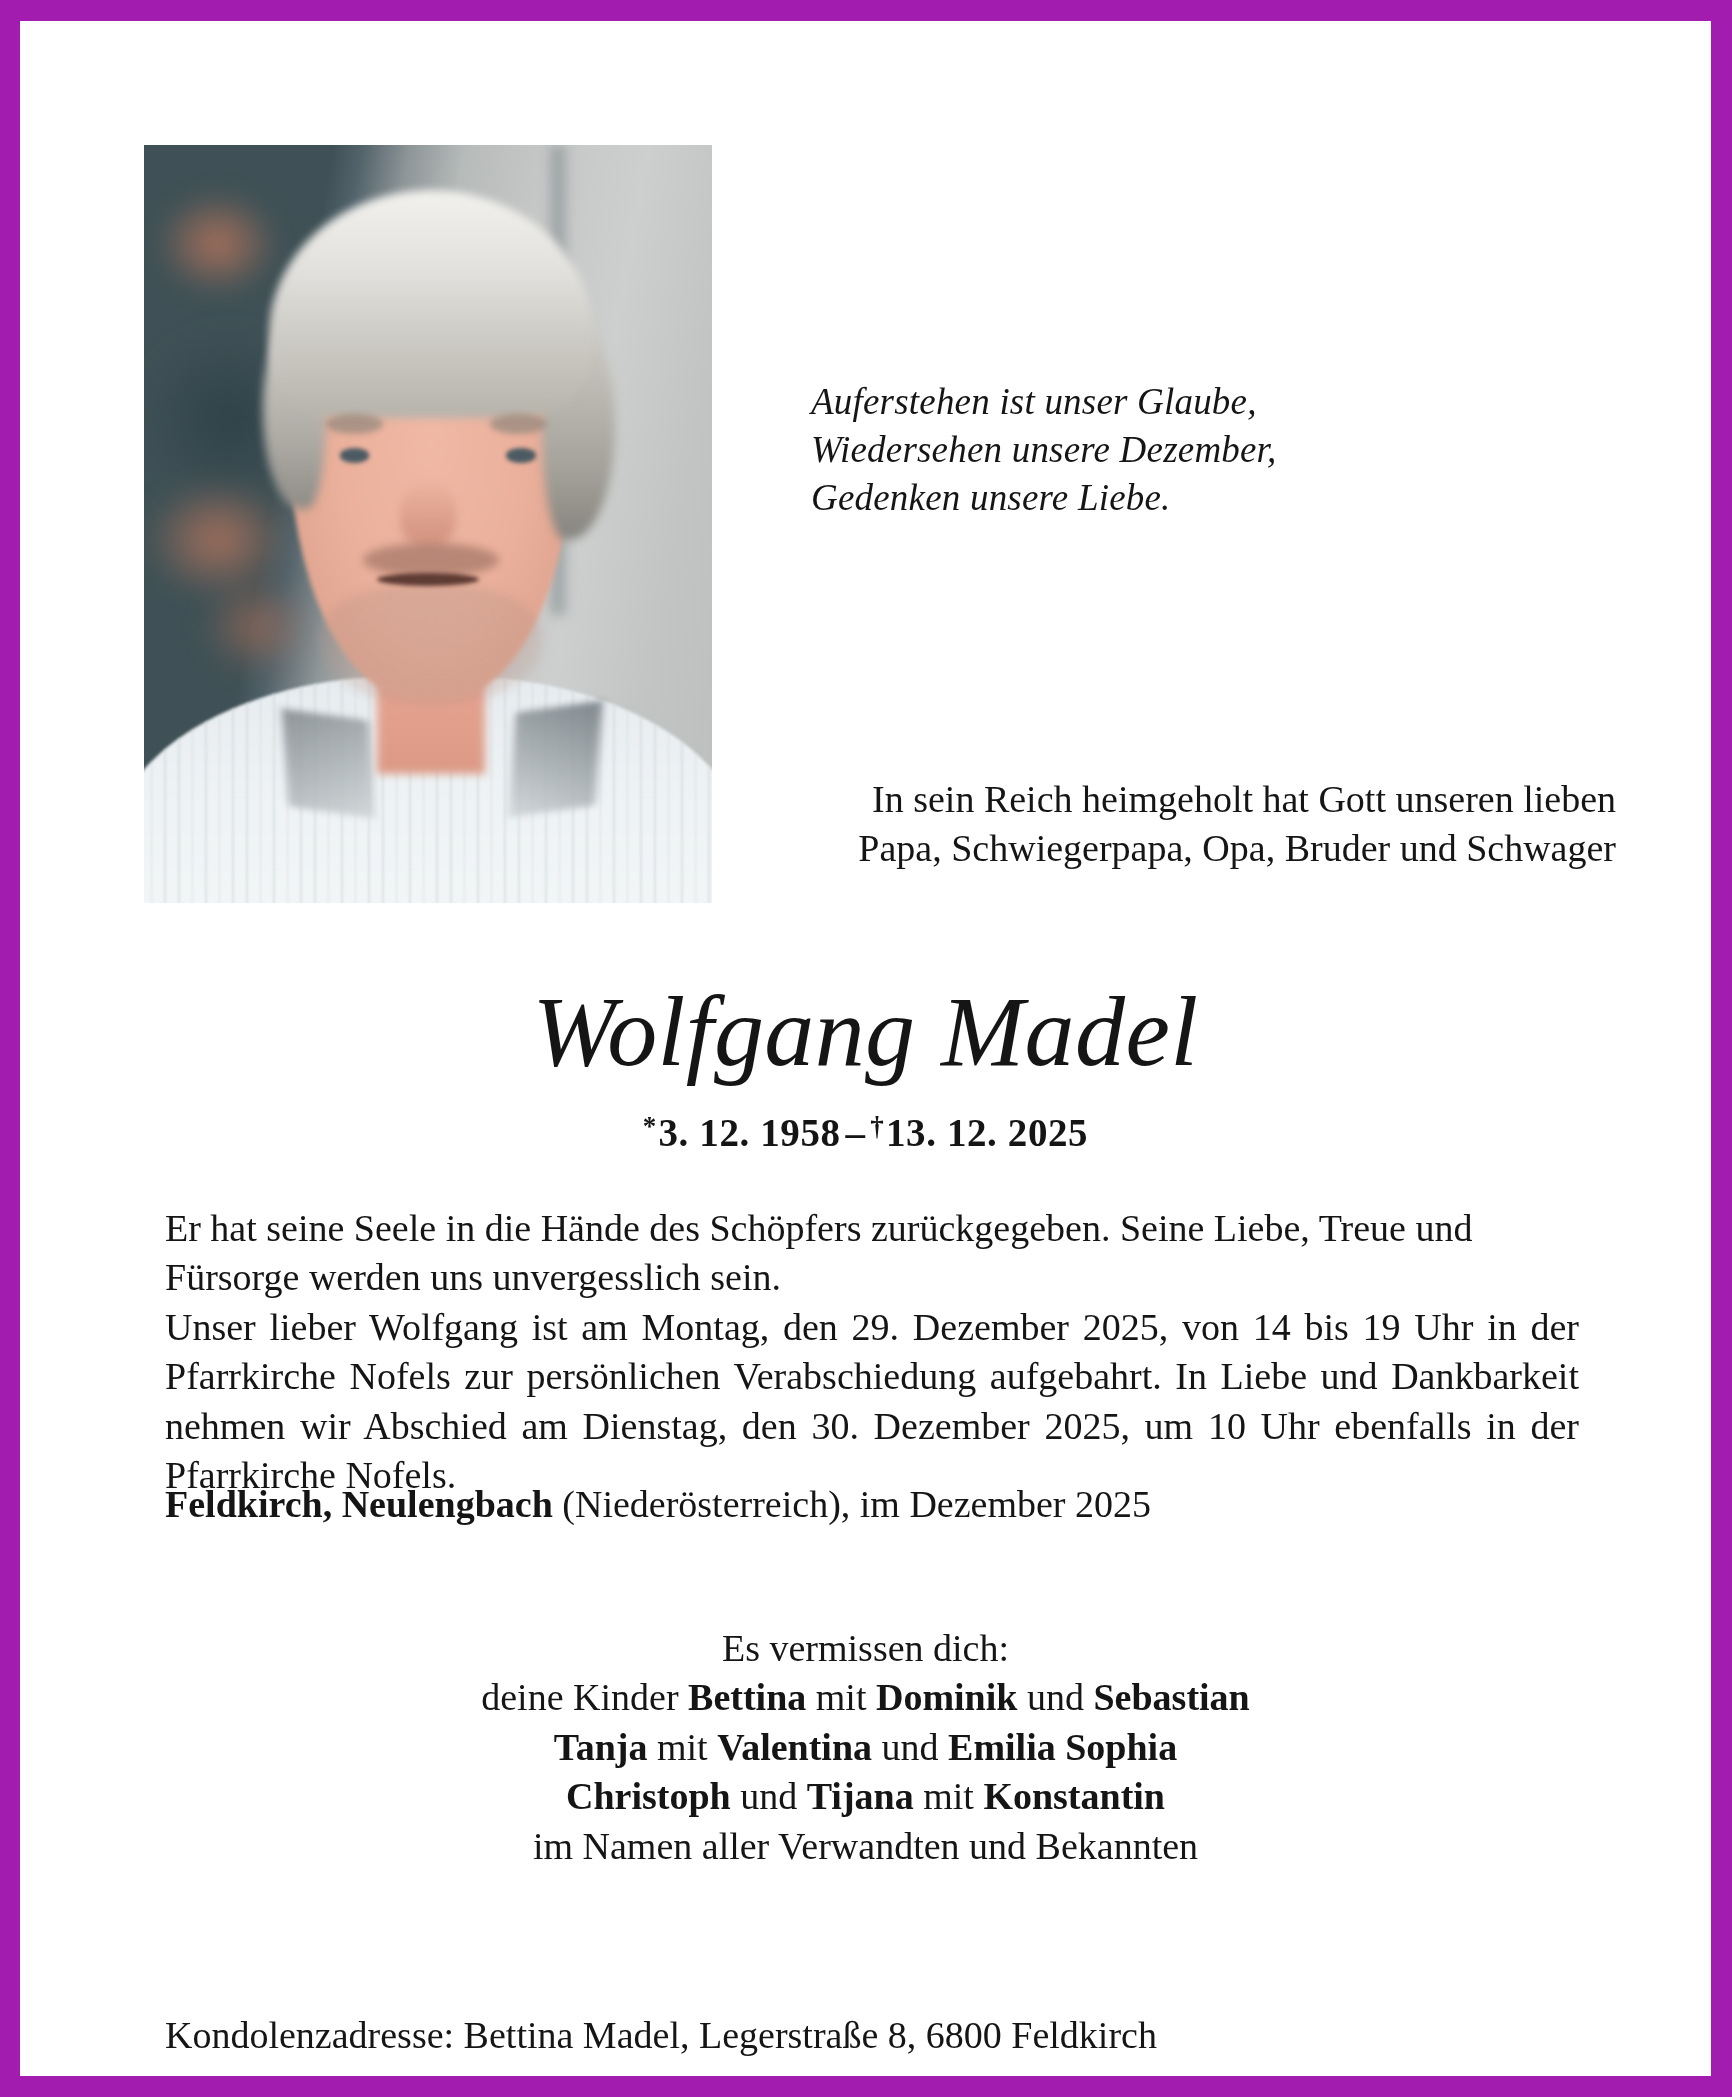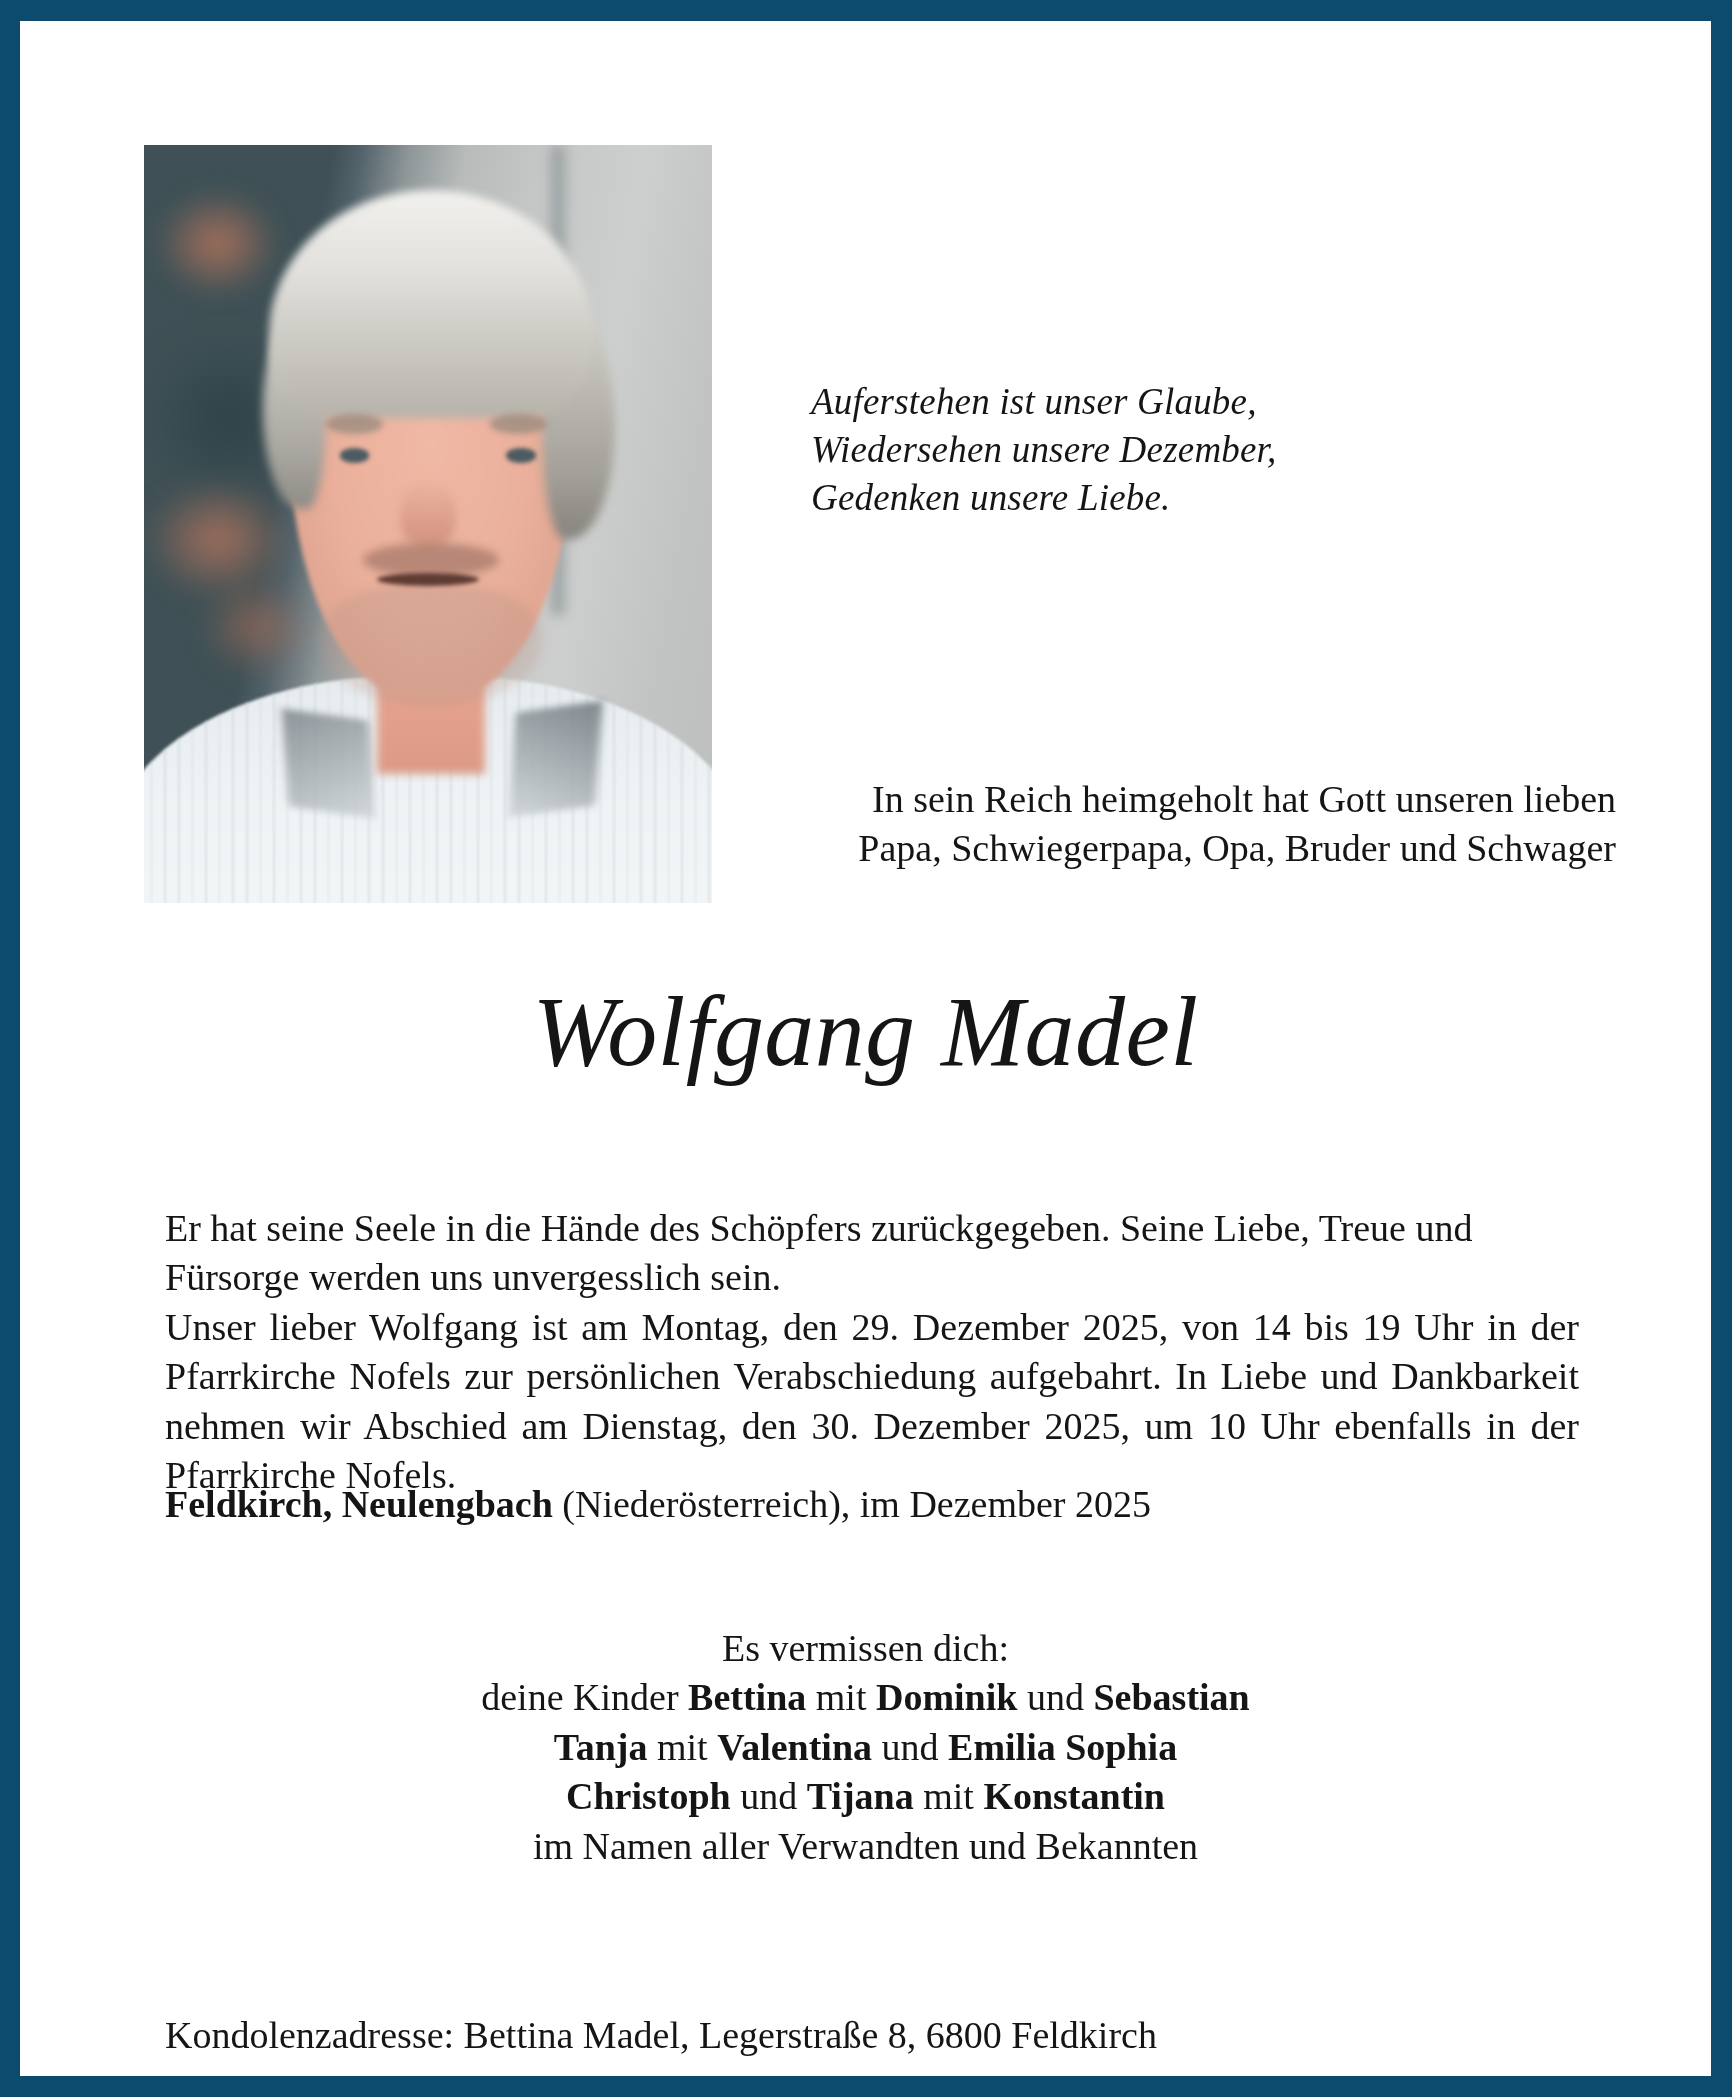--- a/index.html
+++ b/index.html
@@ -4,21 +4,21 @@
 <style>
   html, body {
     margin: 0;
     padding: 0;
     background: #ffffff;
   }
 
   .page {
     width: 1733px;
     height: 2097px;
-    background: #0c4a6e;
+    background: #a21caf;
     box-sizing: border-box;
     padding: 21px 22px 21px 20px;
     position: relative;
     overflow: hidden;
     font-family: "Liberation Serif", "DejaVu Serif", serif;
   }
 
   .sheet {
     width: 100%;
     height: 100%;
@@ -415,20 +415,23 @@
     <div class="epigraph">
       <div>Auferstehen ist unser Glaube,</div>
       <div>Wiedersehen unsere Dezember,</div>
       <div>Gedenken unsere Liebe.</div>
     </div>
 
     <div class="intro">In sein Reich heimgeholt hat Gott unseren lieben Papa, Schwiegerpapa, Opa, Bruder und Schwager</div>
 
     <div class="name">Wolfgang Madel</div>
 
+    <div class="dates">
+      <span class="sym">*</span><span>3. 12. 1958</span><span class="dash">–</span><span class="sym">†</span><span>13. 12. 2025</span>
+    </div>
 
     <div class="body-top">Er hat seine Seele in die Hände des Schöpfers zurückgegeben. Seine Liebe, Treue und Fürsorge werden uns unvergesslich sein.</div>
     <div class="body-just">Unser lieber Wolfgang ist am Montag, den 29. Dezember 2025, von 14 bis 19 Uhr in der Pfarrkirche Nofels zur persönlichen Verabschiedung aufgebahrt. In Liebe und Dankbarkeit nehmen wir Abschied am Dienstag, den 30. Dezember 2025, um 10 Uhr ebenfalls in der Pfarrkirche Nofels.</div>
 
     <div class="place-line">
       <b>Feldkirch, Neulengbach</b><span> (Niederösterreich), im Dezember 2025</span>
     </div>
 
     <div class="survivors">
       <span class="ln">Es vermissen dich:</span>

